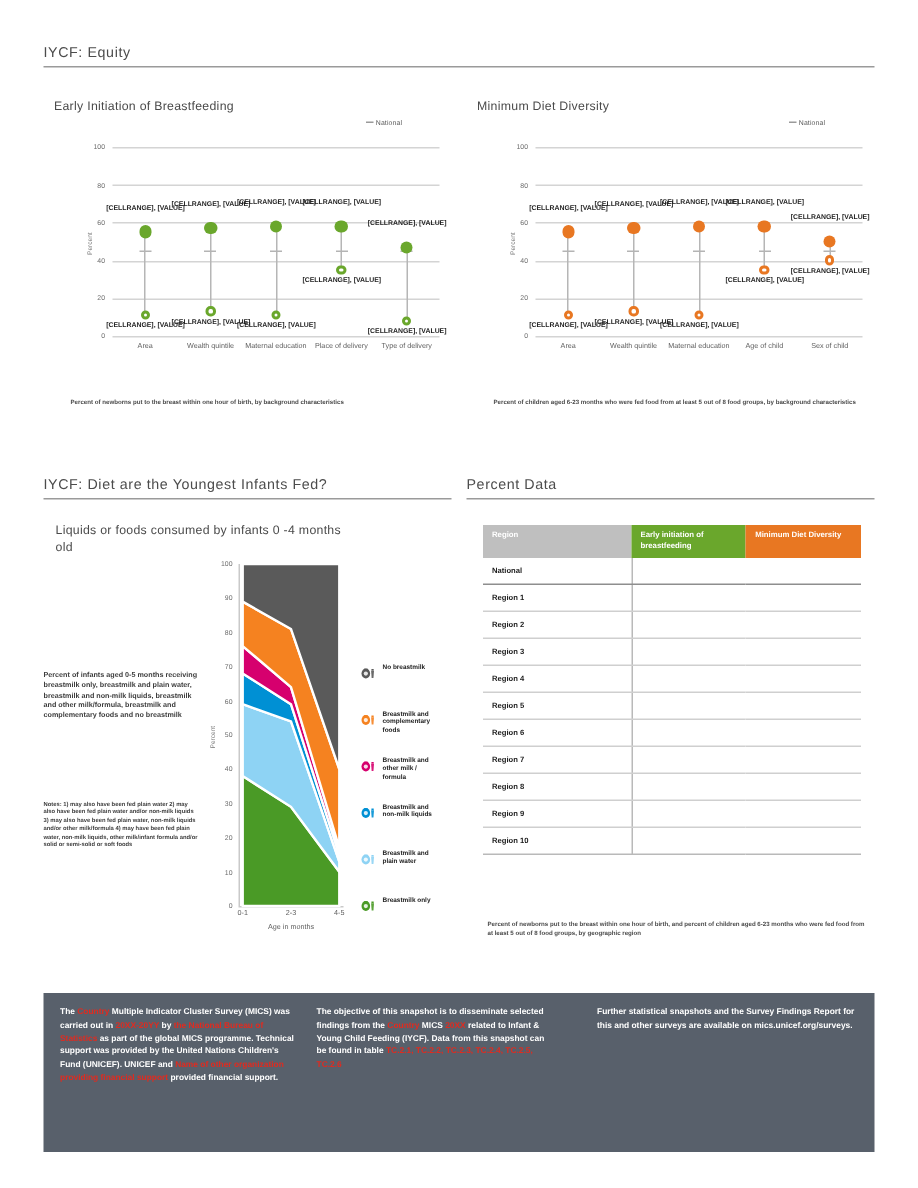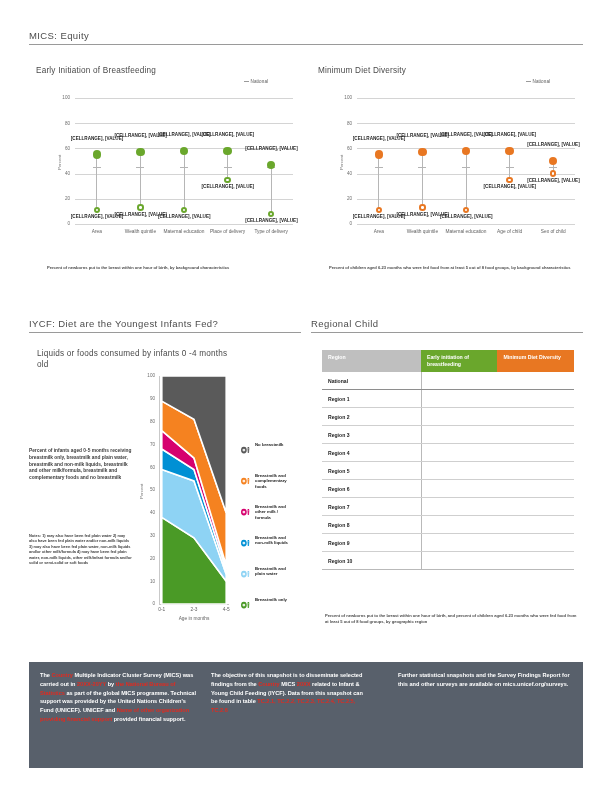--- a/index.html
+++ b/index.html
@@ -105,21 +105,21 @@
   }
   .fcol{position:absolute;font-size:5.6px;line-height:1.58;font-weight:bold;}
   .ph{color:#e02b20;}
 </style>
 </head>
 <body>
 
 <div class="page">
 
   <div class="panel" style="left:29px;top:30px;width:554px;">
-    <div class="sect-title">MICS: Equity</div>
+    <div class="sect-title">IYCF: Equity</div>
     <div class="sect-rule"></div>
   </div>
 
   <div class="panel" style="left:29px;top:62px;width:272px;height:235px;">
     <div class="chart-title" style="position:absolute;left:7px;top:4px;">Early Initiation of Breastfeeding</div>
     <div class="nat-legend" style="left:215px;top:17px;">
       <span class="nat-dash"></span><span>National</span>
     </div>
     <div class="plot" id="plotL" style="left:0;top:26px;width:272px;height:170px;">
         <div class="yaxis-title" style="left: 28px; top: 82px;">Percent</div>
@@ -325,21 +325,21 @@
               <circle cx="9" cy="13" r="2.6" fill="#ffffff" opacity=".85"></circle>
               <path d="M15.5 9.5 l3.6 0 l-.7 9 l-2.2 0 Z" fill="#4a9a26" opacity=".9"></path>
               <rect x="15.9" y="7.4" width="2.8" height="2" fill="#4a9a26"></rect>
             </svg></div>
           <div class="legend-tx">Breastmilk only</div>
         </div>
       </div>
   </div>
 
   <div class="panel" style="left:311px;top:318px;width:272px;">
-    <div class="sect-title">Regional Child</div>
+    <div class="sect-title">Percent Data</div>
     <div class="sect-rule"></div>
   </div>
 
   <table class="regional" id="regTable" style="left:322px;top:350px;width:252px;">
     <thead>
         <tr id="regHead">
           <th style="background: rgb(191, 191, 191); width: 40%;">Region</th>
           <th style="background: rgb(106, 167, 44); width: 30%;">Early initiation of breastfeeding</th>
           <th style="background: rgb(232, 119, 34); width: 30%;">Minimum Diet Diversity</th>
         </tr>

